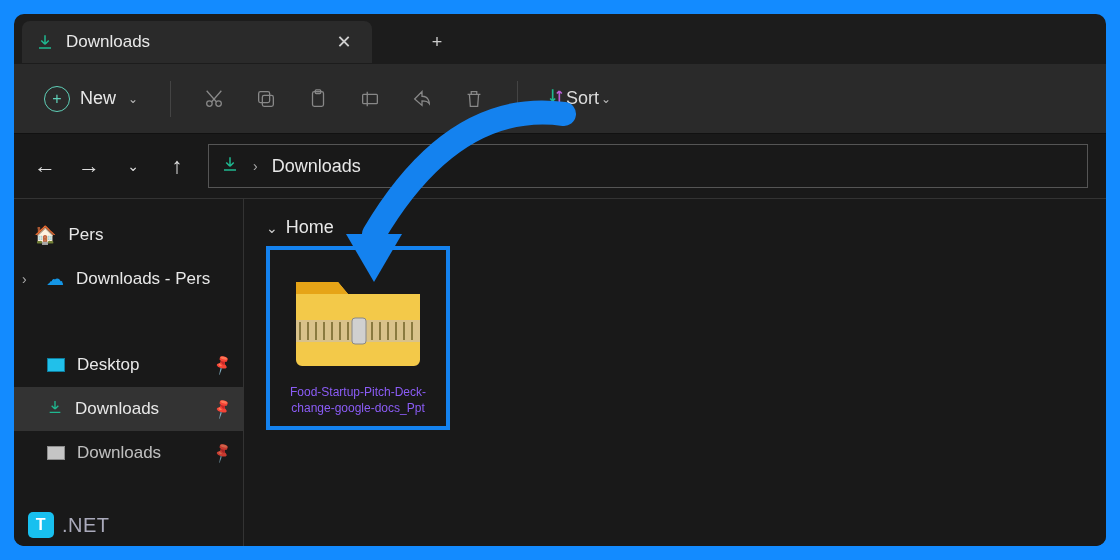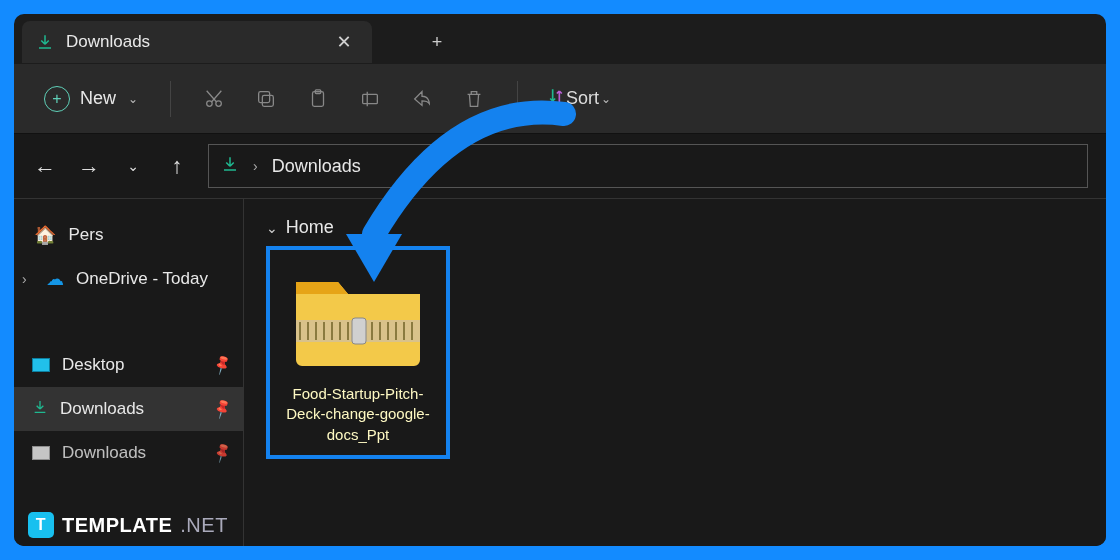--- a/index.html
+++ b/index.html
@@ -89,21 +89,21 @@
     border-right:1px solid #333;
     overflow:hidden;
   }
   .nav-item {
     height:44px; display:flex; align-items:center;
     padding:0 12px 0 20px; gap:12px; font-size:17px;
     color:#e8e8e8;
   }
   .nav-item.selected { background:#333; }
   .nav-item .pin { margin-left:auto; color:#999; font-size:14px; transform:rotate(-30deg);}
-  .nav-item.sub { padding-left:18px; }
+  .nav-item.sub { padding-left:33px; }
   .expand-caret { width:14px; font-size:14px; color:#aaa; margin-left:-12px; margin-right:-2px;}
   .home-icon { font-size:18px; }
   .cloud-icon { color:#1496e6; font-size:18px;}
   .desktop-swatch { width:18px; height:14px; background:#21c0ea; border:1px solid #0d7fa0;}
   .dl-green svg { stroke:#1fb890; }
   .doc-swatch { width:18px; height:14px; background:#f0f0f0; border:1px solid #aaa; position:relative;}
   .spacer { height:42px; }
   
   .content { flex:1; padding:18px 22px; overflow:hidden; position:relative;}
   .group-header { display:flex; align-items:center; gap:8px; font-size:18px; color:#e8e8e8; margin-bottom:8px;}
@@ -111,21 +111,21 @@
   .file-card {
     width:184px;
     border:4px solid #1482ef;
     padding:10px 8px;
     text-align:center;
   }
   .zip-folder {
     width:140px; margin:0 auto 10px auto;
     position:relative;
   }
-  .file-label { font-size:15px; line-height:1.35; color:#fef9c3; word-break:break-word;}
+  .file-label { font-size:12px; line-height:1.35; color:#8b5cf6; word-break:break-word;}
   
   .anno-arrow {
     position:absolute;
     left:320px; top:80px;
     width:260px; height:200px;
     pointer-events:none;
   }
   
   .watermark {
     position:absolute;
@@ -244,21 +244,21 @@
     <div class="body">
 
       <div class="sidebar">
         <div class="nav-item">
           <span class="home-icon">🏠</span>
           <span>Pers</span>
         </div>
         <div class="nav-item">
           <span class="expand-caret">›</span>
           <span class="cloud-icon">☁</span>
-          <span>OneDrive - Today</span>
+          <span>Downloads - Pers</span>
         </div>
         <div class="spacer"></div>
         <div class="nav-item sub">
           <span class="desktop-swatch"></span>
           <span>Desktop</span>
           <span class="pin">📌</span>
         </div>
         <div class="nav-item sub selected">
           <span class="dl-green">
             <svg class="dlsvg" width="16" height="16" viewBox="0 0 24 24">
@@ -314,15 +314,14 @@
 
   <svg class="anno-arrow" viewBox="0 0 260 200">
     <path d="M230 20 Q 120 5 40 140" stroke="#1482ef" stroke-width="24" fill="none" stroke-linecap="round"></path>
     <path d="M40 188 L12 140 L68 140 Z" fill="#1482ef"></path>
   </svg>
 
 </div>
 
 <div class="watermark">
   <div class="wm-badge">T</div>
-  <span>TEMPLATE</span>
     <span class="wm-net">.NET</span>
 </div>
 
 </body></html>

